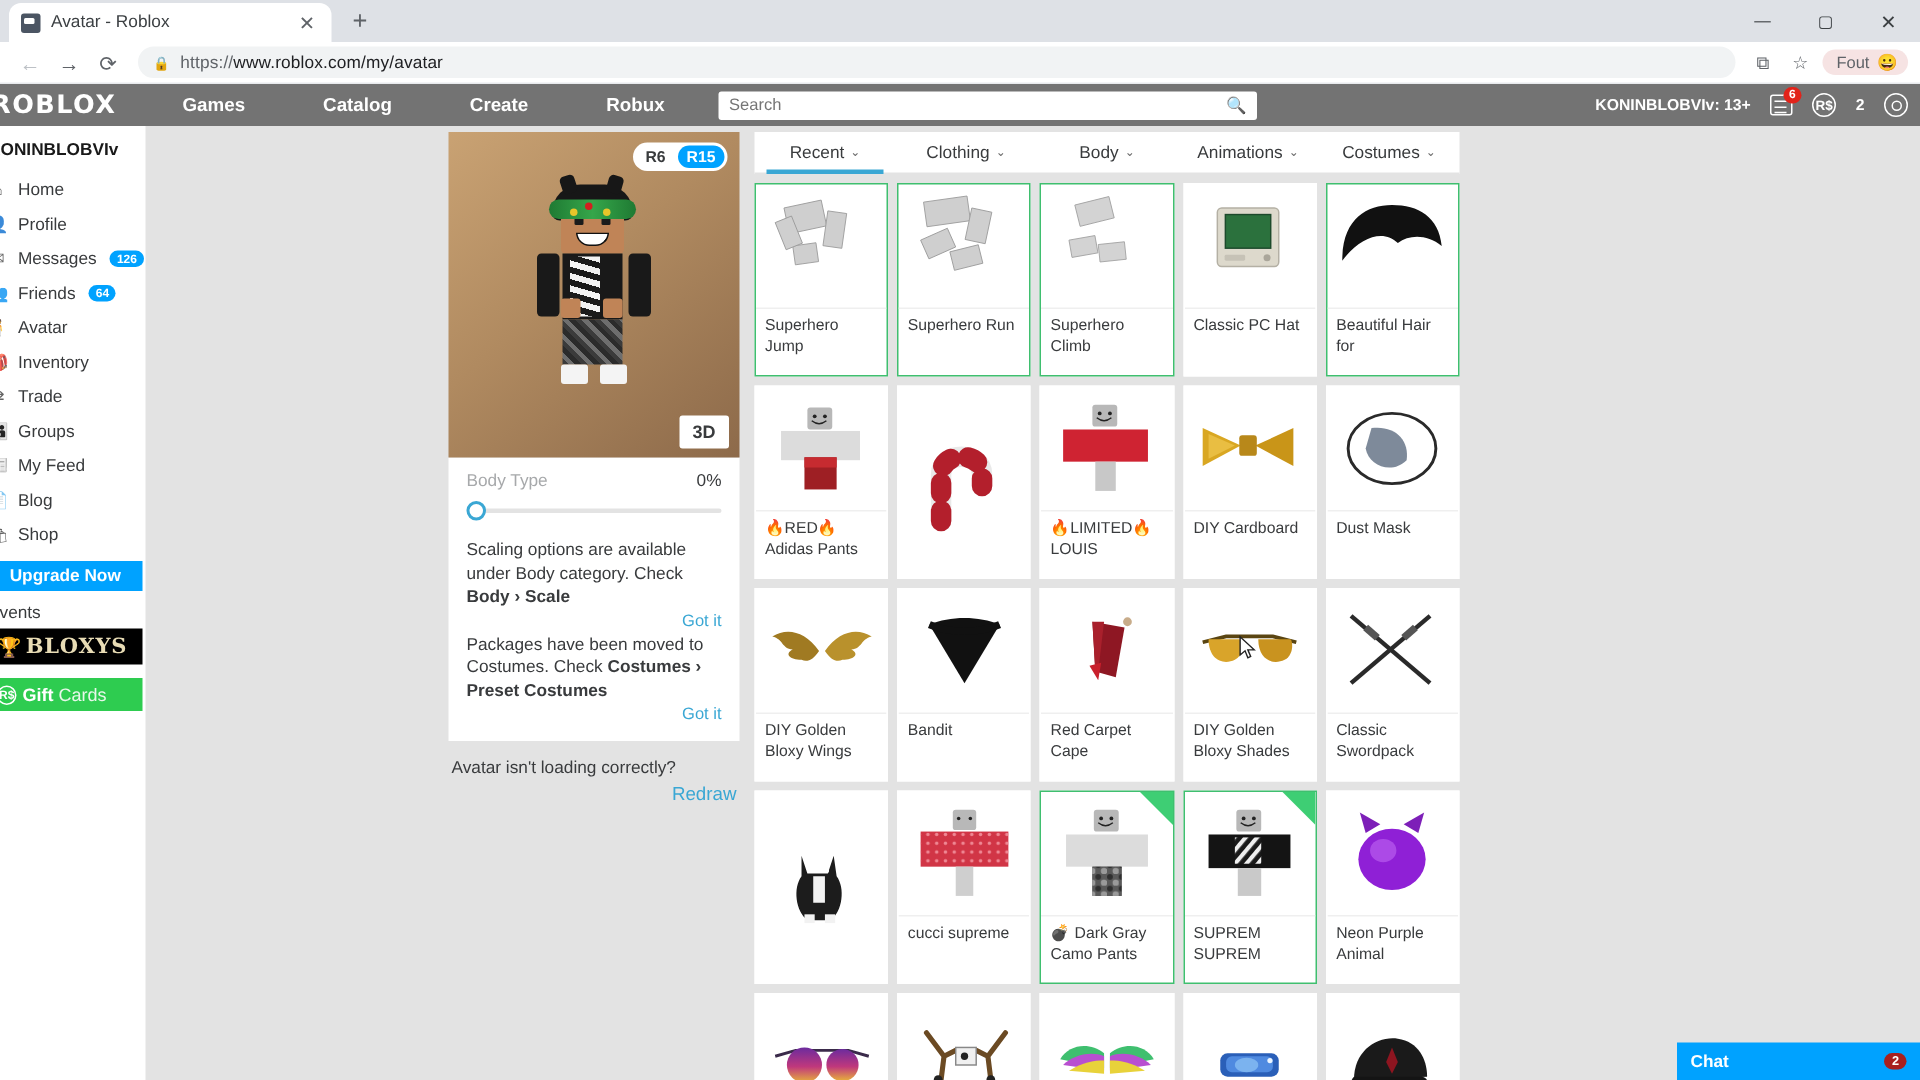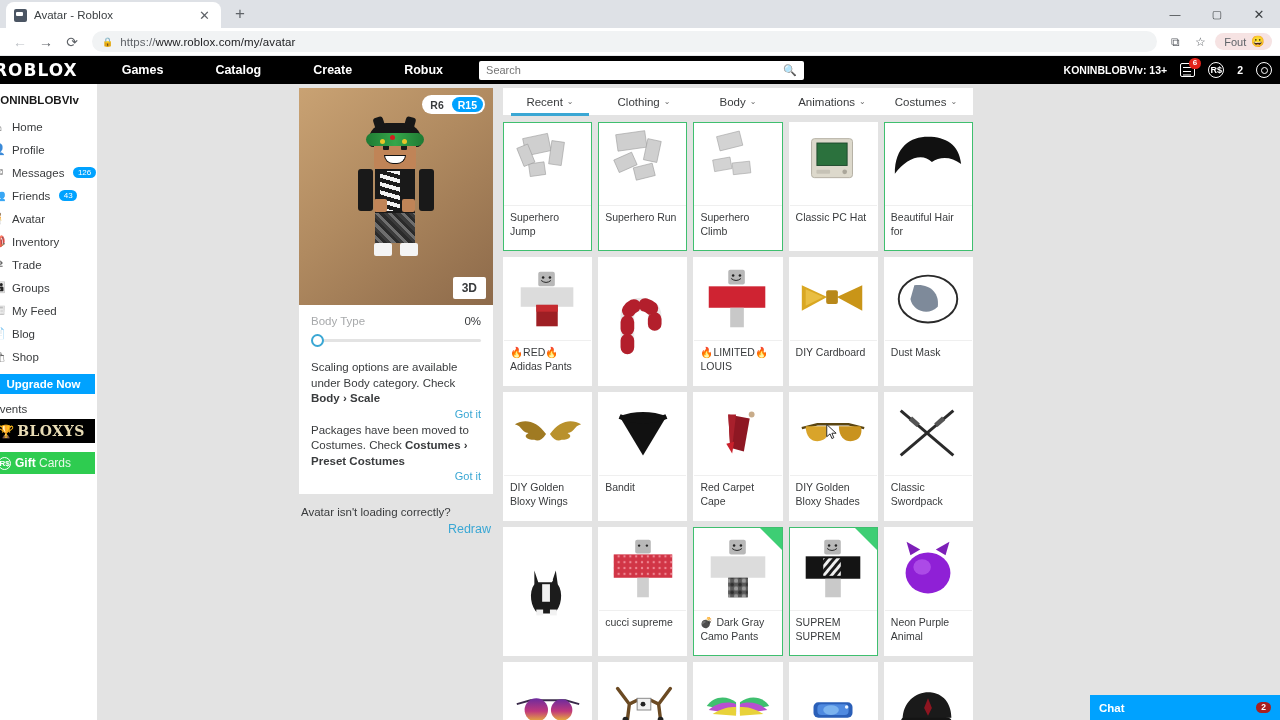--- a/index.html
+++ b/index.html
@@ -72,35 +72,35 @@
     display: flex; align-items: center; gap: 5px;
     background: #f6e3e3; border-radius: 11px; padding: 2px 7px 2px 9px;
     font-size: 11px; color: #5f6368;
   }
   .profile-emoji { font-size: 11px; }
 
   
   .page { position: absolute; top: 56px; left: 0; width: 1280px; height: 664px; background: #e3e3e3; }
 
   .rbx-header {
-    height: 28px; background: #000000;
+    height: 28px; background: #737373;
     display: flex; align-items: center; padding-left: 0; position: relative;
   }
   .rbx-logo {
     font-weight: bold; font-size: 17px; color: #fff;
     letter-spacing: 1px; margin-left: -6px; padding-right: 18px;
     font-family: "DejaVu Sans", sans-serif;
   }
   .rbx-nav { display: flex; gap: 0; }
   .rbx-nav a {
     color: #fff; font-size: 12.5px; text-decoration: none;
     padding: 0 26px; font-weight: 600;
   }
   .rbx-search {
-    width: 325px; height: 19px; background: #fff; border-radius: 2px;
+    width: 359px; height: 19px; background: #fff; border-radius: 2px;
     display: flex; align-items: center; padding: 0 7px; margin-left: 10px;
     position: relative;
   }
   .rbx-search input {
     border: none; outline: none; flex: 1; font-size: 11px; color: #555;
     font-family: "Liberation Sans", sans-serif; background: transparent;
   }
   .rbx-search .mag { font-size: 11px; color: #0f7cbf; }
   .rbx-right {
     position: absolute; right: 8px; display: flex; align-items: center; gap: 13px;
@@ -149,21 +149,21 @@
     display: flex; align-items: center; gap: 7px;
     height: 23px; margin-left: -8px;
     font-size: 11.5px; color: #393b3d; white-space: nowrap;
   }
   .ln-ico {
     width: 13px; flex: 0 0 13px; text-align: center;
     font-size: 11px; color: #4a4a4a; opacity: .85;
   }
   .ln-badge {
     background: #00a2ff; color: #fff; border-radius: 9px;
-    font-size: 8px; font-weight: normal; padding: 1.5px 4.5px; line-height: 1;
+    font-size: 8px; font-weight: bold; padding: 1.5px 4.5px; line-height: 1;
     margin-left: 2px;
   }
   .ln-upgrade {
     margin: 6px 0 0 -8px; width: 103px; height: 20px;
     background: #00a2ff; color: #fff; font-size: 11.5px; font-weight: bold;
     display: flex; align-items: center; justify-content: center;
   }
   .ln-events {
     margin: 9px 0 4px -8px; font-size: 11.5px; color: #393b3d;
   }
@@ -304,21 +304,21 @@
   .thumb-svg { width: 78px; height: 68px; }
 
   
   .cursor {
     position: absolute; left: 823px; top: 366px; width: 15px; height: 20px;
     pointer-events: none; z-index: 50;
   }
 
   
   .chatbar {
-    position: absolute; right: 0; bottom: 0; width: 190px; height: 25px;
+    position: absolute; right: 0; bottom: 0; width: 162px; height: 25px;
     background: #00a2ff; display: flex; align-items: center;
     padding: 0 9px; justify-content: space-between;
   }
   .chat-label { color: #fff; font-size: 11.5px; font-weight: bold; }
   .chat-badge {
     background: #a81f1f; color: #fff; border-radius: 9px;
     font-size: 8.5px; font-weight: bold; padding: 1.5px 5px; line-height: 1;
   }
 </style>
 </head>
@@ -396,21 +396,21 @@
         <span>Profile</span>
       </div>
       <div class="ln-item">
         <span class="ln-ico">✉</span>
         <span>Messages</span>
         <span class="ln-badge">126</span>
       </div>
       <div class="ln-item">
         <span class="ln-ico">👥</span>
         <span>Friends</span>
-        <span class="ln-badge">43</span>
+        <span class="ln-badge">64</span>
       </div>
       <div class="ln-item">
         <span class="ln-ico">🧍</span>
         <span>Avatar</span>
       </div>
       <div class="ln-item">
         <span class="ln-ico">🎒</span>
         <span>Inventory</span>
       </div>
       <div class="ln-item">

